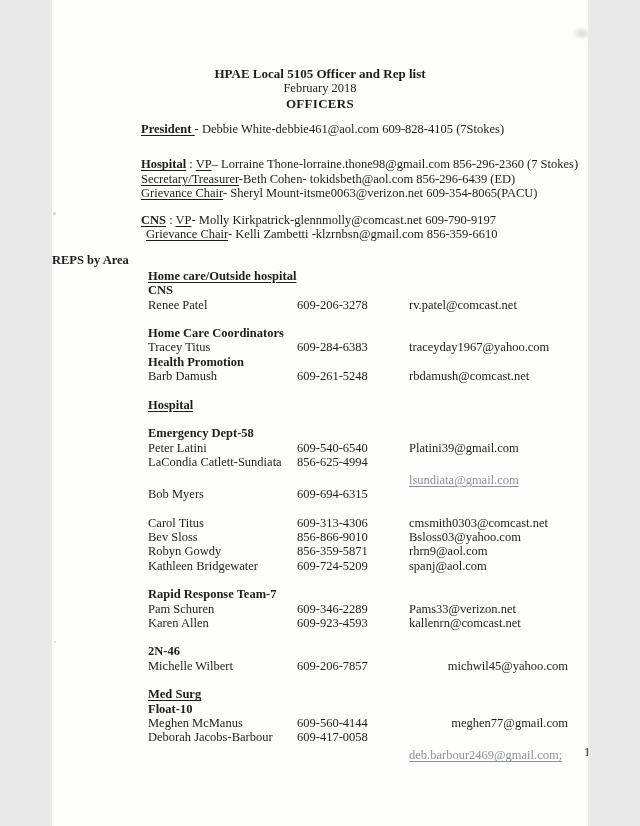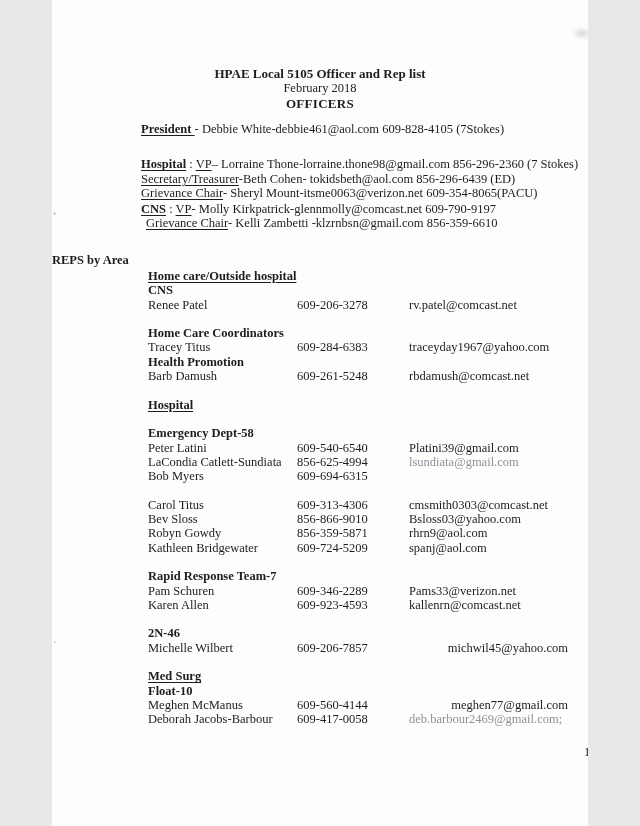--- a/index.html
+++ b/index.html
@@ -18,29 +18,29 @@
   .b{font-weight:bold;}
   .u{text-decoration:underline;text-underline-offset:2px;text-decoration-thickness:1px;}
 
   .doc-header{position:absolute;top:66px;left:0;right:0;text-align:center;}
   .doc-header .title-line{font-size:13px;line-height:15px;}
   .doc-header .date-line{font-size:12.5px;line-height:15px;}
   .doc-header .section-line{font-size:13px;line-height:15px;letter-spacing:.3px;}
 
   .officers{position:absolute;top:122px;left:89px;right:30px;}
   .officer-group:nth-child(2){margin-top:21px;}
-  .officer-group:nth-child(3){margin-top:2px;}
+  .officer-group:nth-child(3){margin-top:13px;}
   .officer-line.indent{padding-left:5px;}
 
   .reps-heading{position:absolute;top:253px;left:0;right:0;text-align:left;font-size:12.5px;}
 
   .reps{position:absolute;top:269px;left:96px;right:20px;}
   .rep-gap{height:14.3px;}
   .rep-row{display:grid;grid-template-columns:149px 112px auto;line-height:14.3px;white-space:nowrap;}
-  .rep-email.link{color:var(--link,#8d929a);text-underline-offset:2px;}
+  .rep-email.link{color:var(--link,#8d929a);text-decoration:underline;text-underline-offset:2px;margin-top:18px;}
   .rep-email.shift{padding-left:9px;text-align:right;}
   .section-title{text-decoration-thickness:1.3px;}
 
   .page-number{position:absolute;top:745px;left:532px;font-size:12.5px;}
 
   .smudge{position:absolute;left:520px;top:27px;width:20px;height:13px;border-radius:50%;
     background:radial-gradient(ellipse at center,rgba(150,150,150,.38),rgba(150,150,150,0) 70%);
     filter:blur(1px);}
   .speck{position:absolute;background:rgba(90,90,90,.25);border-radius:50%;}
   .speck.s1{left:1px;top:212px;width:3px;height:3px;}

